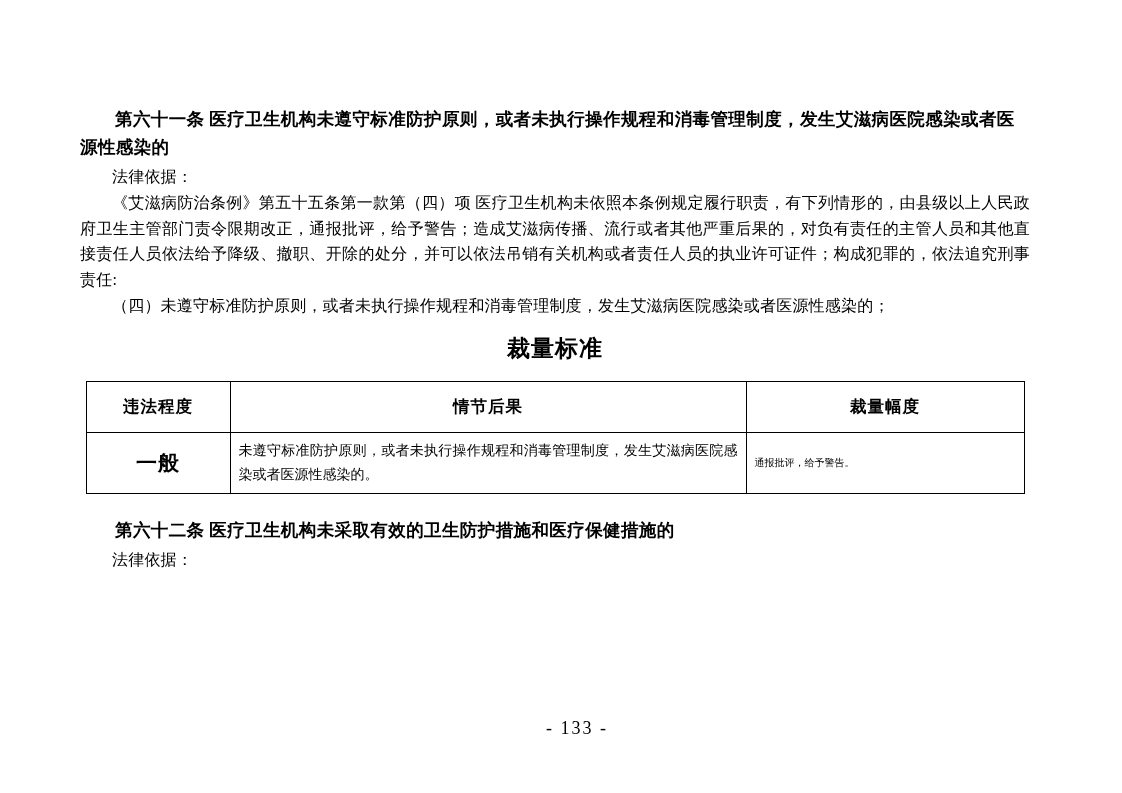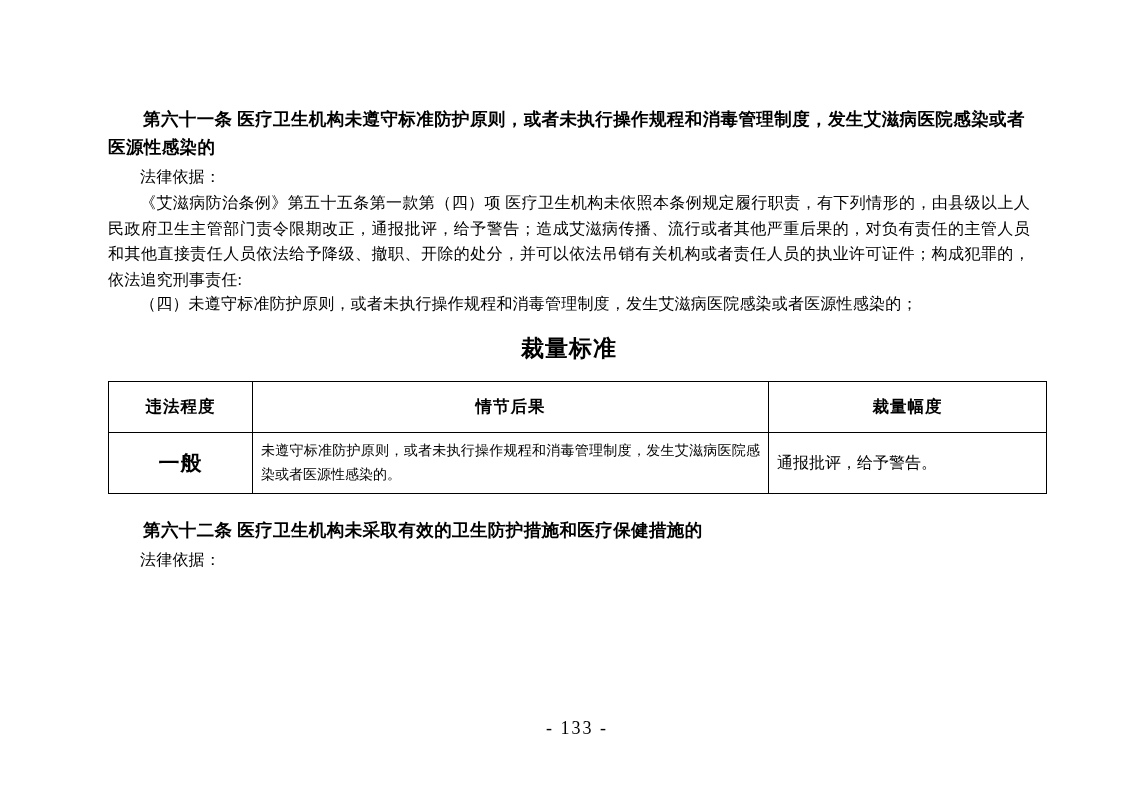--- a/index.html
+++ b/index.html
@@ -14,41 +14,40 @@
     color: #000000;
     position: relative;
     overflow: hidden;
   }
   .page {
     position: absolute;
     left: 0; top: 0;
     width: 1122px;
     height: 793px;
     box-sizing: border-box;
-    padding: 105px 92px 0 108px;
+    padding: 105px 92px 0 80px;
   }
   .article-heading {
     font-weight: bold;
     font-size: 17.5px;
     line-height: 1.62;
     text-indent: 2em;
     letter-spacing: 0.4px;
     margin: 0 0 2px 0;
   }
   .para {
     font-size: 16px;
     line-height: 1.62;
     text-indent: 2em;
     letter-spacing: 0.2px;
     margin: 0;
     text-align: justify;
   }
   .para.hang {
     text-indent: 2em;
-    font-family: Liberation Mono, monospace;
   }
   .table-title {
     text-align: center;
     font-weight: bold;
     font-size: 23px;
     margin: 14px 0 10px 0;
     letter-spacing: 1px;
   }
   table.standards {
     border-collapse: collapse;
@@ -75,24 +74,24 @@
     width: 144px;
     letter-spacing: 1px;
   }
   td.detail {
     font-size: 14px;
     line-height: 1.72;
     text-align: justify;
     font-family: Liberation Mono, monospace;
   }
   td.range {
-    font-size: 16px;
+    font-size: 10px;
     line-height: 1.72;
     text-align: justify;
-    font-family: Liberation Serif, serif;
+    font-family: Liberation Mono, monospace;
     width: 278px;
   }
   col.c1 { width: 144px; }
   col.c2 { width: 516px; }
   col.c3 { width: 278px; }
   .after-table {
     margin-top: 22px;
   }
   .page-number {
     position: absolute;

